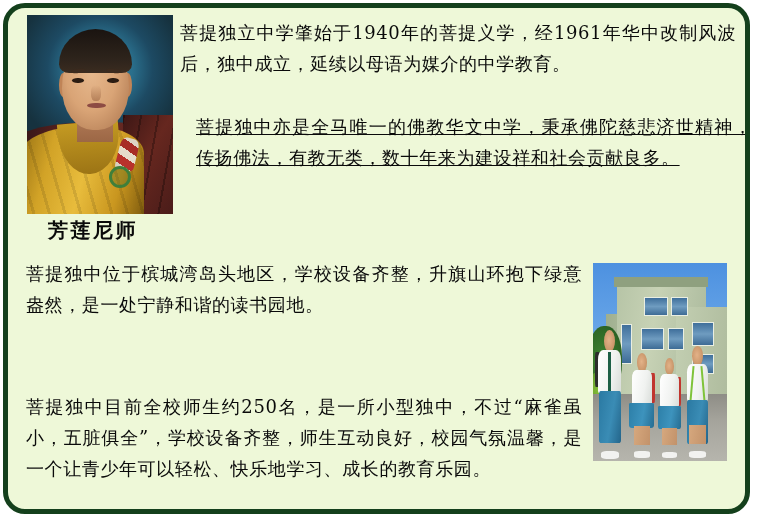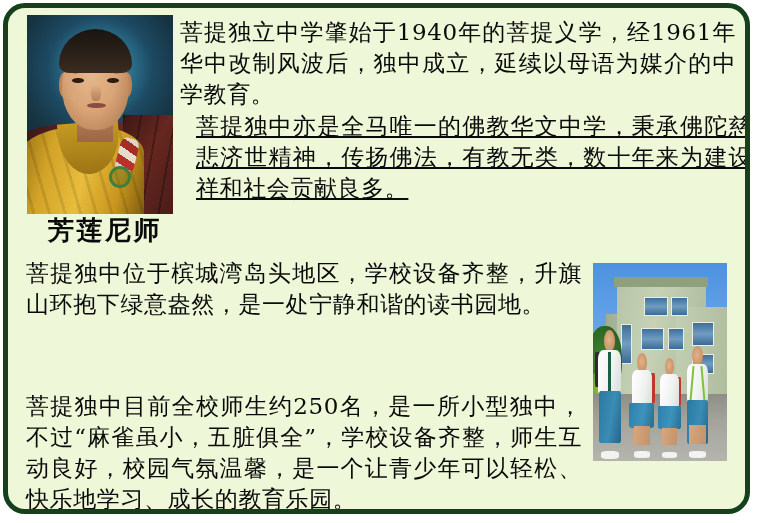--- a/index.html
+++ b/index.html
@@ -361,21 +361,21 @@
   }
 
   
   .cn {
     font-family: "DejaVu Serif", "Liberation Serif", serif;
     color: #0a0a0a;
   }
 
   .para {
     position: absolute;
-    font-size: 23px;
+    font-size: 18px;
     line-height: 31px;
     letter-spacing: 0.6px;
     text-align: justify;
     text-justify: inter-character;
   }
 
   #para-1 {
     left: 172px;
     top: 9px;
     width: 556px;
@@ -383,21 +383,21 @@
   #para-2 {
     left: 188px;
     top: 103px;
     width: 556px;
     text-decoration: underline;
   }
   #portrait-caption {
     position: absolute;
     left: 40px;
     top: 209px;
-    font-size: 26px;
+    font-size: 20px;
     font-weight: bold;
     letter-spacing: 2.5px;
     line-height: 26px;
   }
   #para-3 {
     left: 18px;
     top: 250px;
     width: 556px;
   }
   #para-4 {

